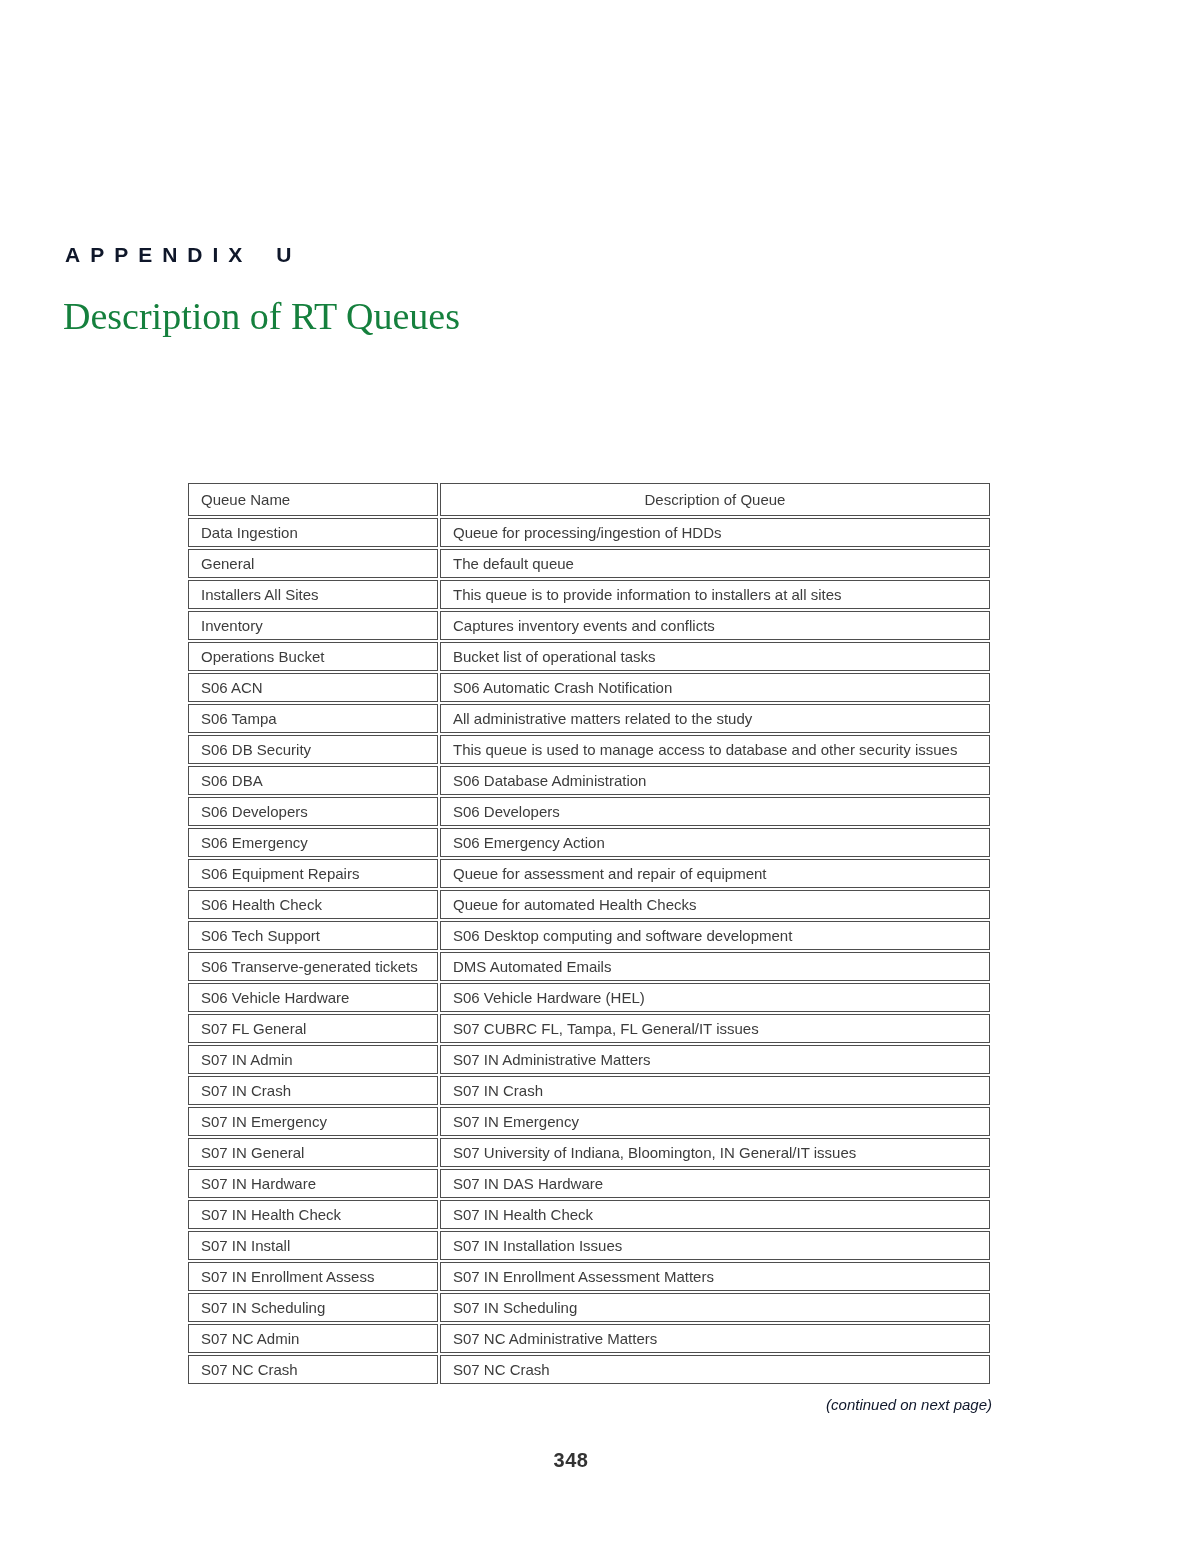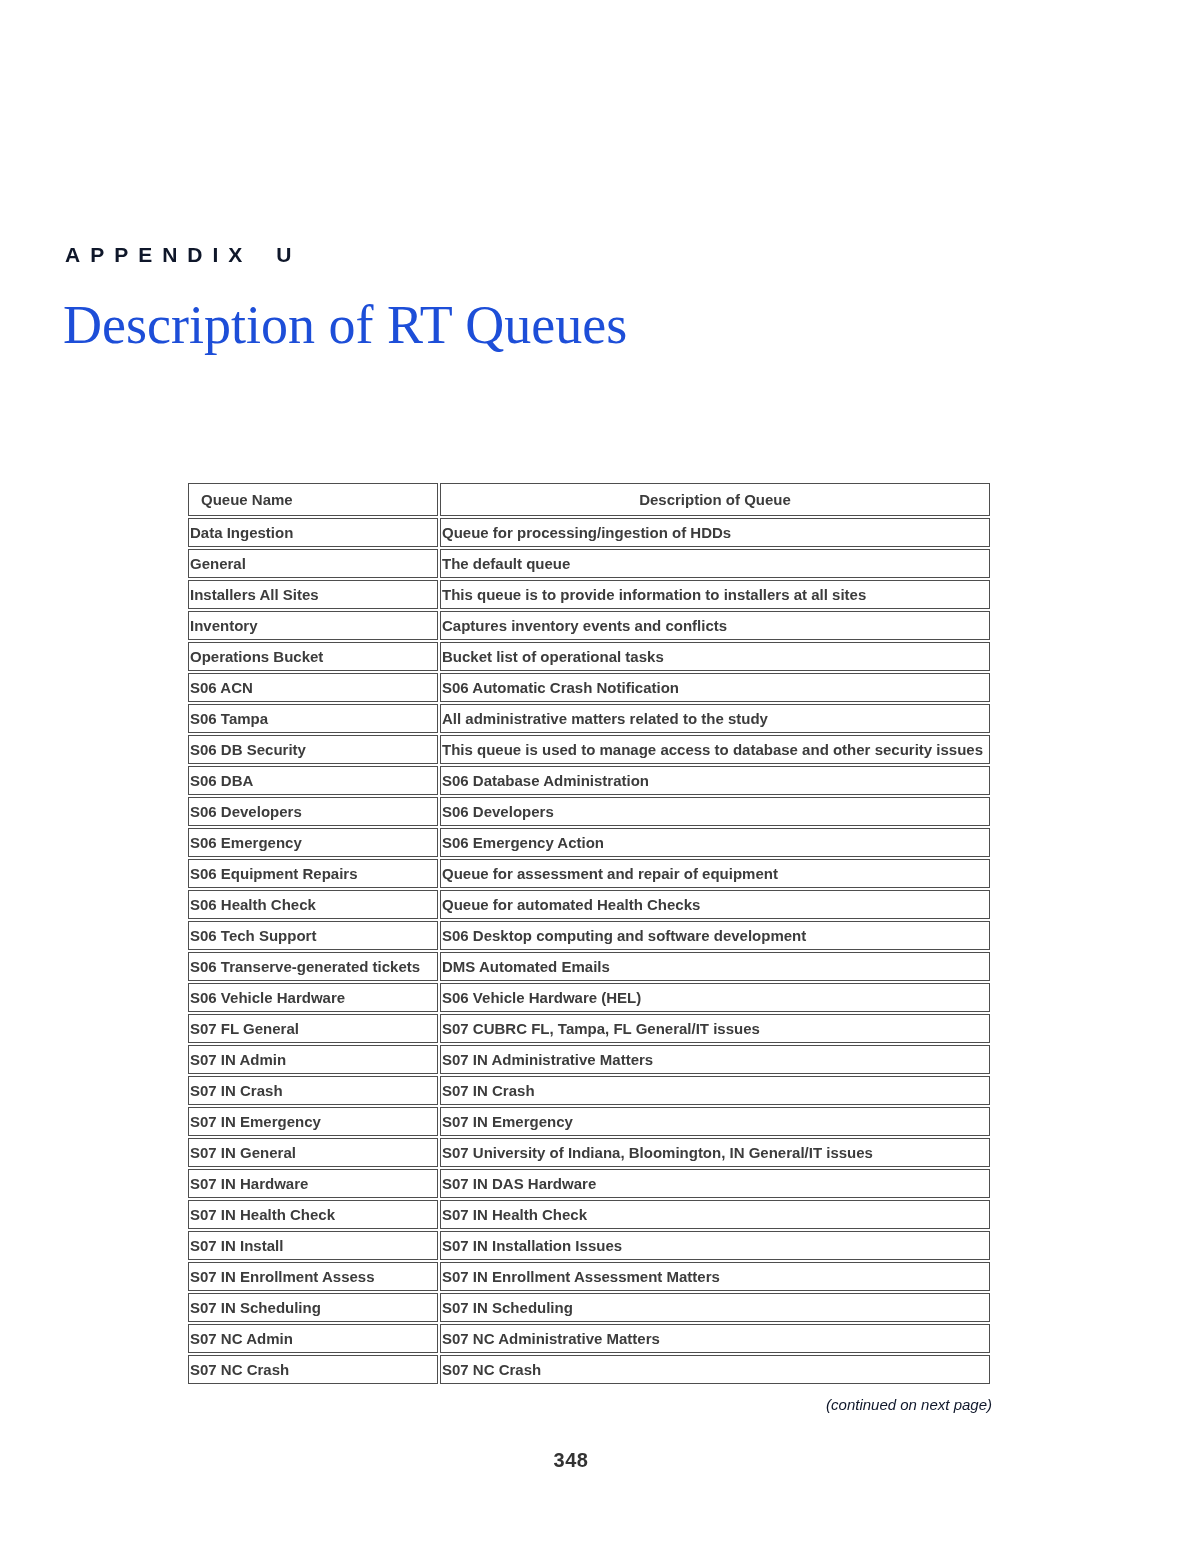--- a/index.html
+++ b/index.html
@@ -19,23 +19,23 @@
     font-weight: bold;
     letter-spacing: 10px;
     word-spacing: 8px;
     color: #0f172a;
   }
   .page-title {
     position: absolute;
     left: 63px;
     top: 294px;
     font-family: "Liberation Serif", serif;
-    font-size: 54px;
+    font-size: 38px;
     font-weight: normal;
-    color: #1d4ed8;
+    color: #15803d;
     letter-spacing: 0px;
   }
   .table-wrap {
     position: absolute;
     left: 186px;
     top: 481px;
     width: 806px;
   }
   table.queue-table {
     width: 806px;
@@ -47,26 +47,26 @@
   table.queue-table td {
     border: 1px solid #4e4e4e;
     font-size: 15px;
     line-height: 19px;
     vertical-align: middle;
     overflow: hidden;
     white-space: nowrap;
     color: #3c3c3c;
   }
   table.queue-table th {
-    font-weight: bold;
+    font-weight: normal;
     padding: 6px 12px;
   }
   table.queue-table td {
-    font-weight: bold;
-    padding: 4px 1px;
+    font-weight: normal;
+    padding: 4px 12px;
   }
   th.col-name, td.col-name { width: 250px; text-align: left; }
   th.col-desc { }
   td.col-desc { text-align: left; }
   .continued-note {
     position: absolute;
     left: 186px;
     top: 1396px;
     width: 806px;
     text-align: right;

